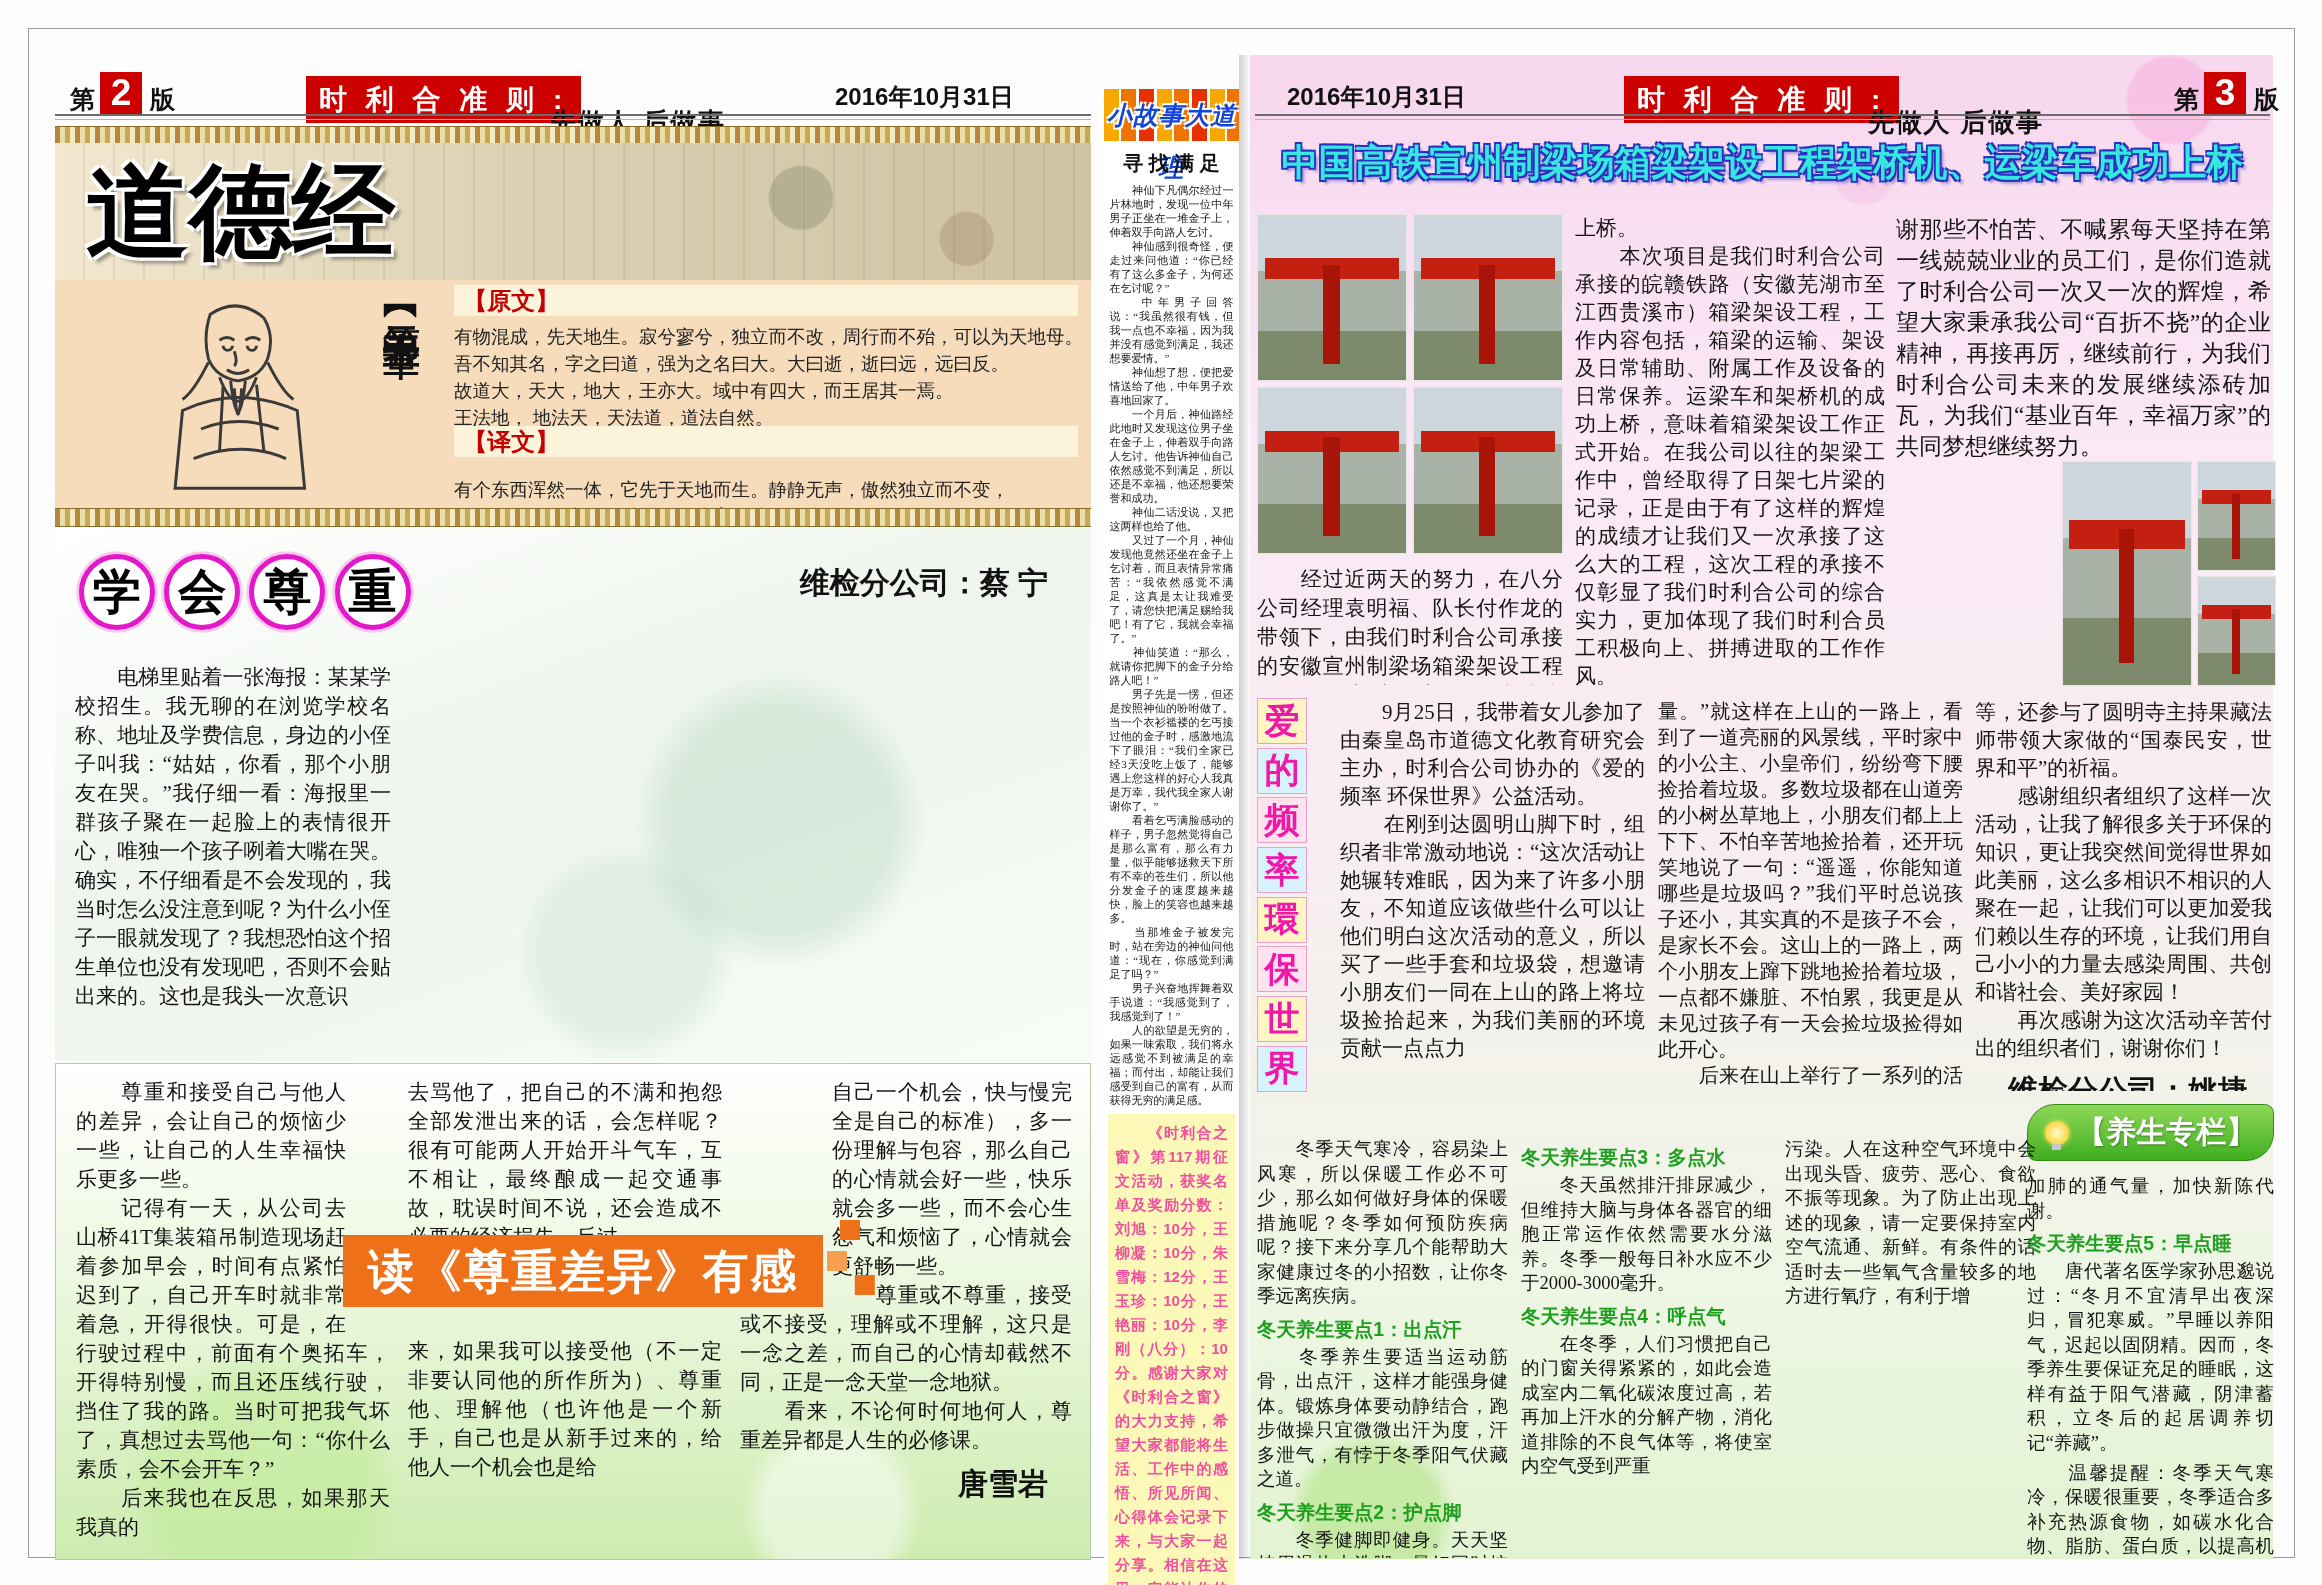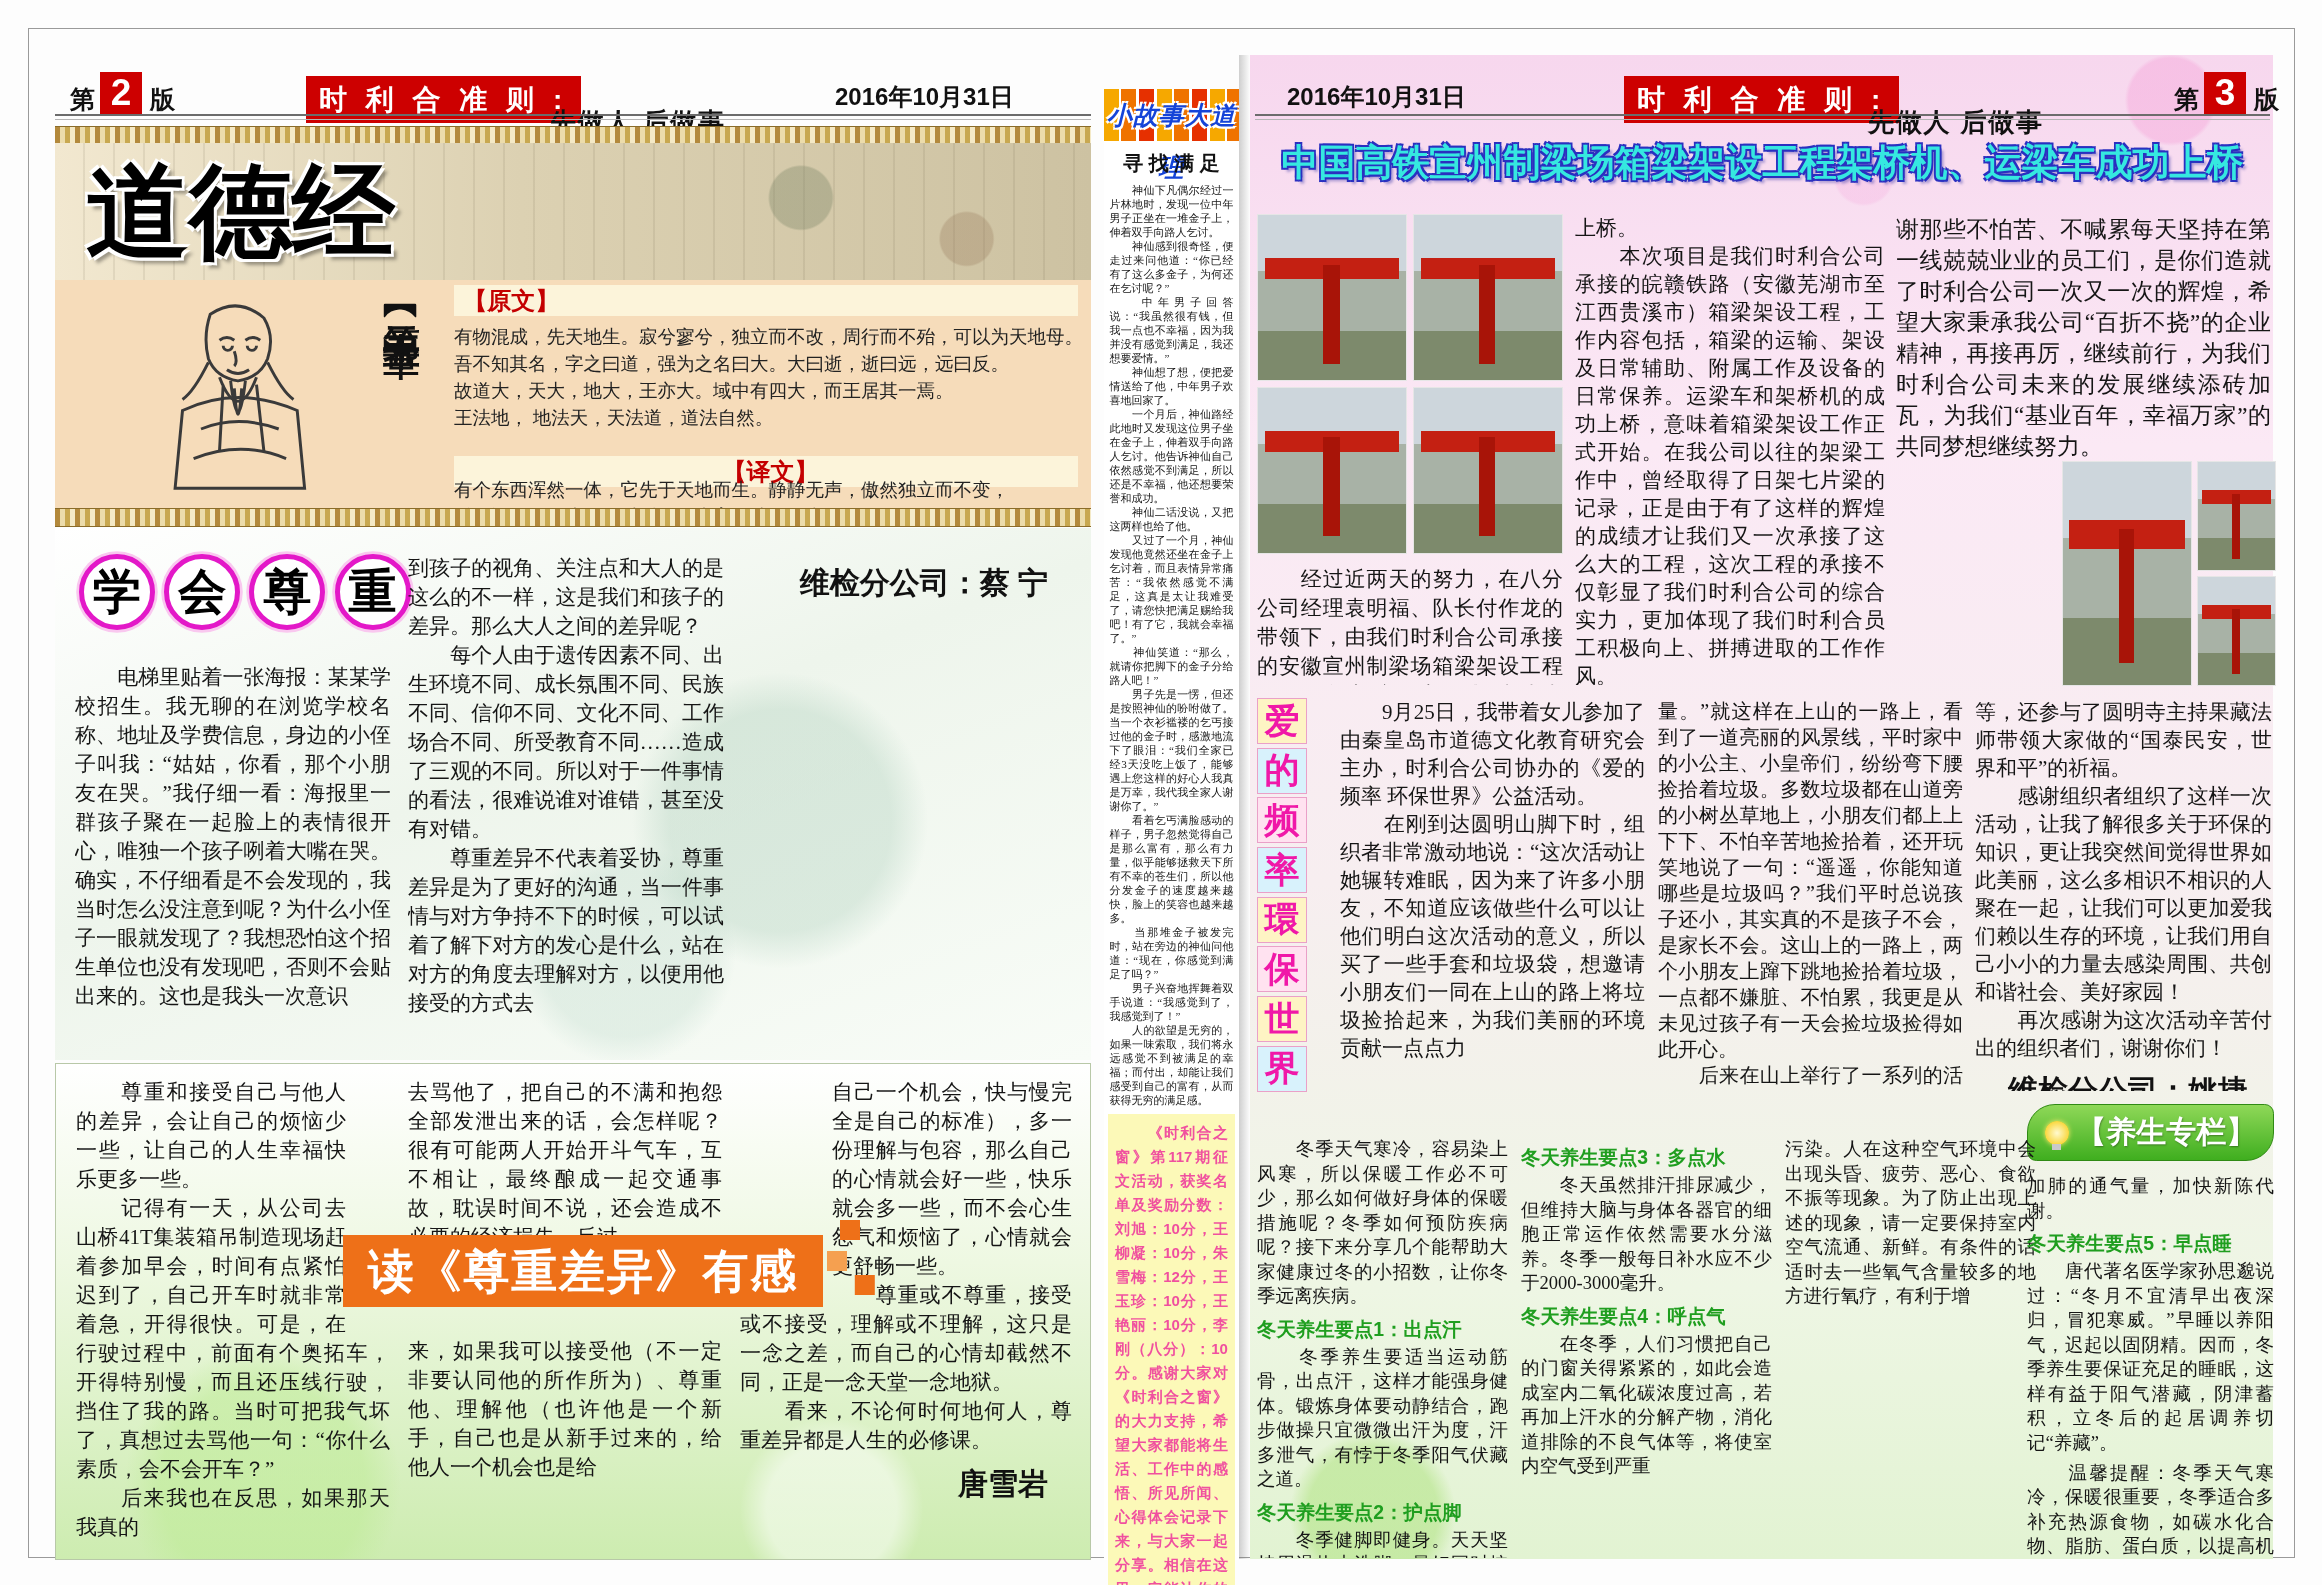--- a/index.html
+++ b/index.html
@@ -157,41 +157,38 @@
         <path d="M30 70 q30 -14 62 0 L96 112 L26 112 Z"></path>
         <path d="M40 80 q20 -8 42 0 M36 96 q26 -10 50 0"></path>
       </g>
     </svg>
     <div class="chapter">【第二十五章】</div>
     <div class="ddj-bar" style="top:159px;">【原文】</div>
     <div class="ddj-text tcol" style="top:198px;">有物混成，先天地生。寂兮寥兮，独立而不改，周行而不殆，可以为天地母。
 吾不知其名，字之曰道，强为之名曰大。大曰逝，逝曰远，远曰反。
 故道大，天大，地大，王亦大。域中有四大，而王居其一焉。
 王法地， 地法天，天法道，道法自然。</div>
-    <div class="ddj-bar" style="top:330px;text-align:center;">【译文】</div>
+    <div class="ddj-bar" style="top:300px;">【译文】</div>
     <div class="ddj-text tcol" style="top:351px;height:166px;overflow:hidden;">有个东西浑然一体，它先于天地而生。静静无声，傲然独立而不变，
 反复运行而不止，可以看做是生育天地的母亲。
 我不知道它名字叫什么，只能把它记为“道”，勉强命名为“大”。
 而大就会消逝，消逝就会疏远，疏远就会返回。
 所以道大，天大，地大，君王也大。世界上有此四大，而君王只是其中之一呵！
 君王要效法于大地，大地要效法于上天，上天效法于道，道则效法于自然。</div>
     <div class="gold" style="position:absolute;left:0;bottom:0;width:100%;"></div>
   </div>
 
   <div class="abs xh">
     <div class="xh-title abs" style="left:24px;top:26px;">
       <div class="xh-circle">学</div>
       <div class="xh-circle">会</div>
       <div class="xh-circle">尊</div>
       <div class="xh-circle">重</div>
     </div>
     <div class="abs tcol bodytext" style="left:20px;top:135px;width:316px;height:382px;overflow:hidden;">　　电梯里贴着一张海报：某某学校招生。我无聊的在浏览学校名称、地址及学费信息，身边的小侄子叫我：“姑姑，你看，那个小朋友在哭。”我仔细一看：海报里一群孩子聚在一起脸上的表情很开心，唯独一个孩子咧着大嘴在哭。确实，不仔细看是不会发现的，我当时怎么没注意到呢？为什么小侄子一眼就发现了？我想恐怕这个招生单位也没有发现吧，否则不会贴出来的。这也是我头一次意识</div>
-    <div class="abs tcol bodytext" style="left:353px;top:26px;width:316px;height:493px;overflow:hidden;">到孩子的视角、关注点和大人的是这么的不一样，这是我们和孩子的差异。那么大人之间的差异呢？
-　　每个人由于遗传因素不同、出生环境不同、成长氛围不同、民族不同、信仰不同、文化不同、工作场合不同、所受教育不同……造成了三观的不同。所以对于一件事情的看法，很难说谁对谁错，甚至没有对错。
-　　尊重差异不代表着妥协，尊重差异是为了更好的沟通，当一件事情与对方争持不下的时候，可以试着了解下对方的发心是什么，站在对方的角度去理解对方，以便用他接受的方式去</div>
     <div class="abs" style="left:685px;top:26px;width:332px;height:493px;overflow:hidden;">
       <div class="byline">维检分公司：蔡 宁</div>
     </div>
   </div>
 
   <div class="abs blsec"></div>
   <div class="abs tcol bodytext" style="left:76px;top:1078px;width:314px;height:467px;overflow:hidden;"><span class="cutout-r"></span><span>　　尊重和接受自己与他人的差异，会让自己的烦恼少一些，让自己的人生幸福快乐更多一些。
 　　记得有一天，从公司去山桥41T集装箱吊制造现场赶着参加早会，时间有点紧怕迟到了，自己开车时就非常着急，开得很快。可是，在行驶过程中，前面有个奥拓车，开得特别慢，而且还压线行驶，挡住了我的路。当时可把我气坏了，真想过去骂他一句：“你什么素质，会不会开车？”
 　　后来我也在反思，如果那天我真的</span></div>
   <div class="abs" style="left:408px;top:1078px;width:314px;height:467px;overflow:hidden;">

